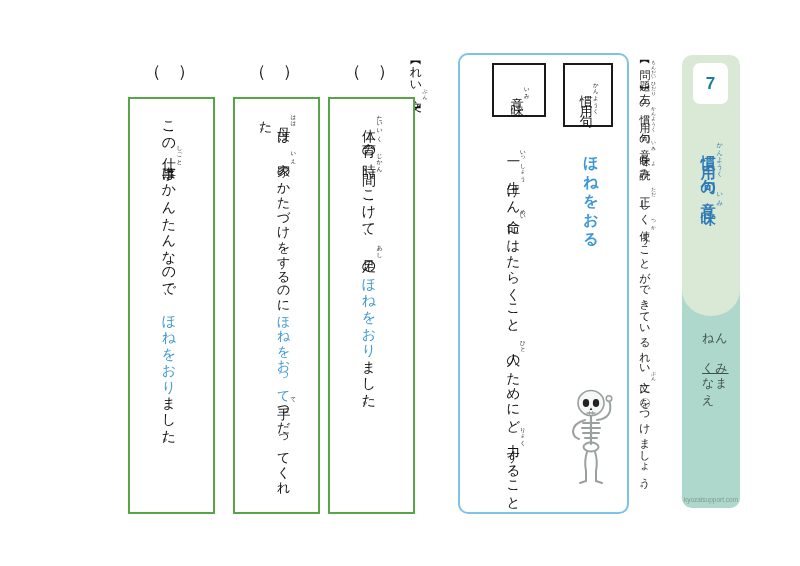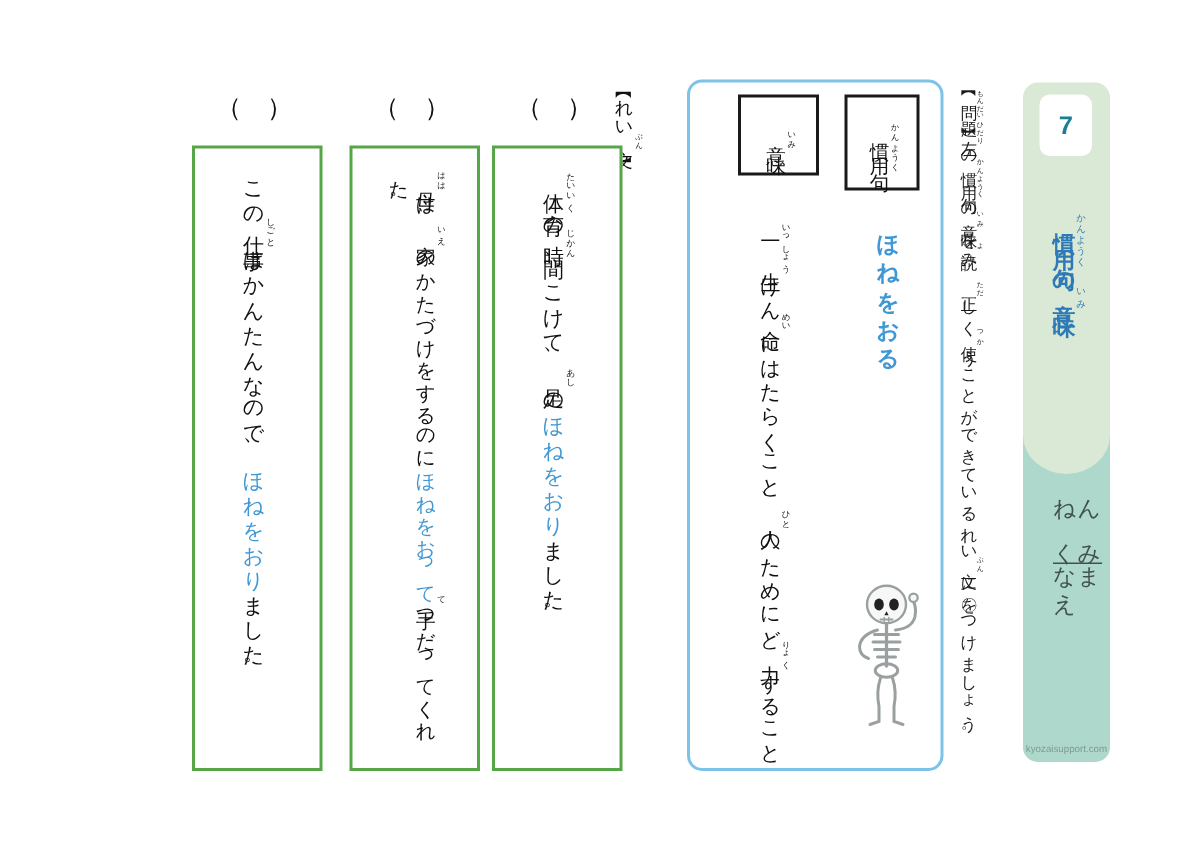--- a/index.html
+++ b/index.html
@@ -14,21 +14,21 @@
   .sidebar{position:absolute;left:682px;top:55px;width:58px;height:453px;
     background:#d9e9d5;border-radius:10px;overflow:hidden;}
   .num-badge{position:absolute;left:11px;top:8px;width:35px;height:41px;background:#fff;
     border-radius:7px;display:flex;align-items:center;justify-content:center;
     font-size:17px;font-weight:bold;color:#1a7f96;}
   .sidebar-title{position:absolute;top:83px;left:50%;transform:translateX(-50%);
     font-size:15px;font-weight:bold;color:#2d7ab6;letter-spacing:2.5px;height:190px;}
   .sidebar-teal{position:absolute;left:0;right:0;top:235px;bottom:0;background:#aed8cc;}
   .sidebar-teal::before{content:'';position:absolute;top:0;left:0;right:0;height:26px;
     background:#d9e9d5;border-radius:0 0 50% 50% / 0 0 100% 100%;}
-  .field{position:absolute;left:20px;font-size:15px;color:#41524d;letter-spacing:1px;}
+  .field{position:absolute;left:20px;font-size:12px;color:#41524d;letter-spacing:1px;}
   .site{position:absolute;bottom:5px;left:0;width:100%;text-align:center;
     font-size:6.5px;color:#7e9a93;}
 
   
   .instructions{position:absolute;left:637px;top:56px;height:502px;
     font-size:11px;letter-spacing:0.6px;color:#1a1a1a;}
 
   
   .card{position:absolute;left:458px;top:53px;width:167px;height:457px;
     border:2px solid #7dc3e8;border-radius:10px;background:#fff;}

